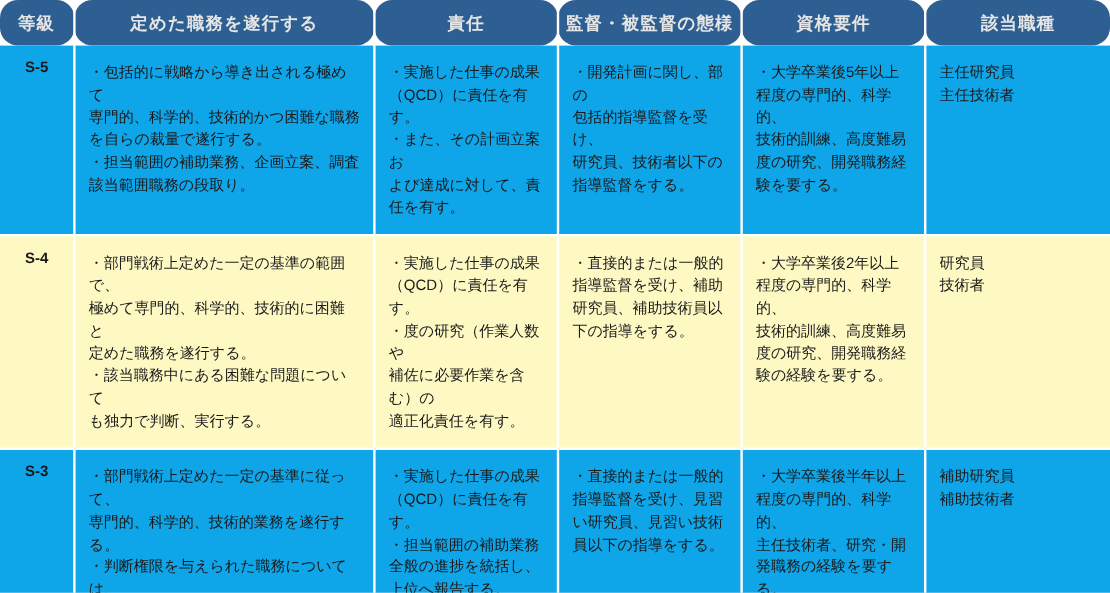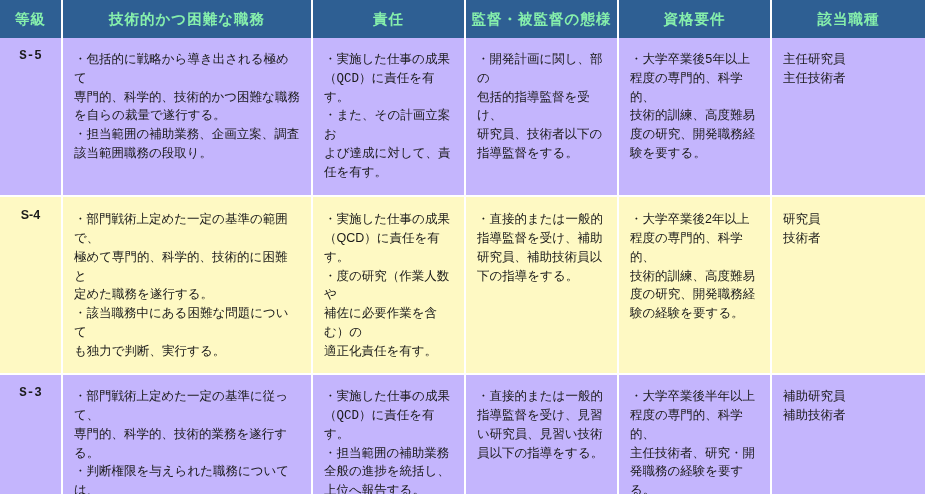--- a/index.html
+++ b/index.html
@@ -13,48 +13,48 @@
     font-family: "Liberation Sans", sans-serif;
     overflow: hidden;
   }
   #grade-table {
     width: 925px;
     border-collapse: collapse;
     table-layout: fixed;
   }
   #grade-table th {
     background: #2e5f93;
-    color: #86efac;
+    color: #e5e5e5;
     font-size: 14.5px;
     font-weight: bold;
     text-align: center;
     padding: 8px 2px;
     border-right: 2px solid #ffffff;
     letter-spacing: 1px;
     height: 22px;
     vertical-align: middle;
+    border-radius: 15px;
   }
   #grade-table th:last-child {
     border-right: none;
   }
   #grade-table td {
     border-right: 2px solid #ffffff;
     border-bottom: 2px solid #ffffff;
     vertical-align: top;
     padding: 9px 7px 9px 7px;
     font-size: 12.5px;
     line-height: 1.5;
     color: #1a1a1a;
   }
   #grade-table td:last-child {
     border-right: none;
   }
   tr.row-odd td {
-    background: #c4b5fd;
-    font-family: Liberation Mono, monospace;
+    background: #0ea5e9;
   }
   tr.row-even td {
     background: #fef9c3;
   }
   td.grade-cell {
     text-align: center;
     vertical-align: middle;
     font-size: 17px;
     font-weight: bold;
     color: #22517f;
@@ -90,21 +90,21 @@
     <col class="c-grade">
     <col class="c-desc">
     <col class="c-resp">
     <col class="c-super">
     <col class="c-qual">
     <col class="c-job">
   </colgroup>
   <thead>
     <tr>
       <th>等級</th>
-      <th>技術的かつ困難な職務</th>
+      <th>定めた職務を遂行する</th>
       <th>責任</th>
       <th>監督・被監督の態様</th>
       <th>資格要件</th>
       <th>該当職種</th>
     </tr>
   </thead>
   <tbody id="table-body">
       <tr class="row-odd">
         <td class="grade-cell">S-5</td>
         <td>

